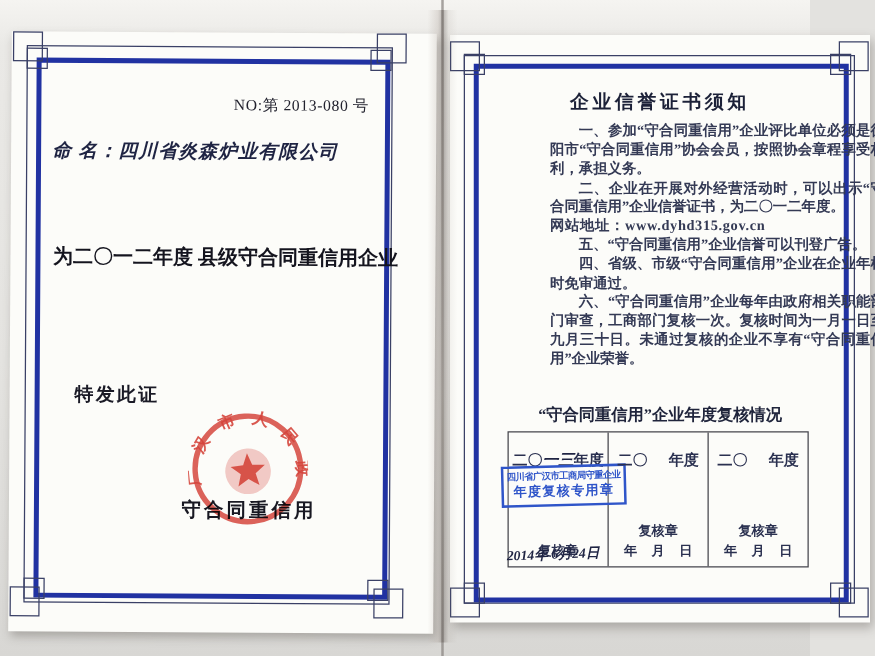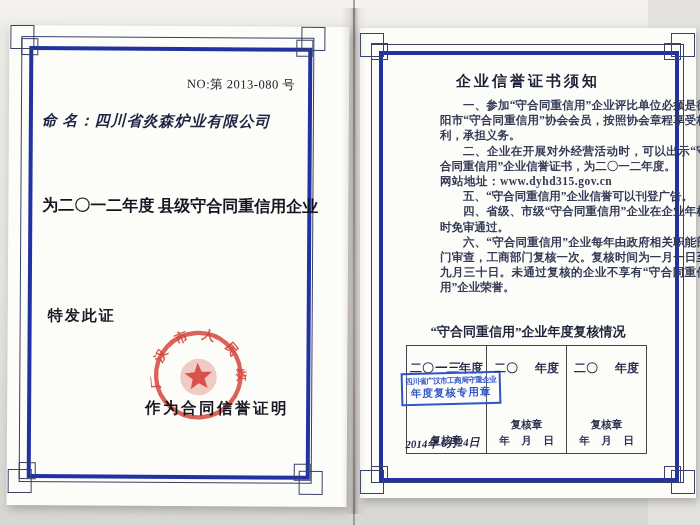--- a/index.html
+++ b/index.html
@@ -28,21 +28,21 @@
   .pr .b-outer{left:11px;top:16px;width:311px;height:437px;}
   .pr .b-inner{left:19px;top:23px;width:292px;height:423px;}
   .csq{position:absolute;width:22px;height:22px;border:1.5px solid #3a4066;}
   .csq2{position:absolute;width:15px;height:15px;border:1.3px solid #3a4066;}
   
   .hand{font-style:italic;font-weight:700;color:#1f2443;}
   .serial{position:absolute;left:178px;top:50px;font-size:12.5px;color:#22222e;letter-spacing:.5px;}
   .name-line{position:absolute;left:33px;top:86px;font-size:15px;letter-spacing:1px;}
   .award-line{position:absolute;left:22px;top:170px;width:300px;text-align:center;
     font-size:16px;font-weight:700;color:#14141e;}
-  .grant{position:absolute;left:40px;top:281px;font-size:15px;font-weight:700;color:#1a1a26;letter-spacing:2px;}
+  .grant{position:absolute;left:52px;top:281px;font-size:15px;font-weight:700;color:#1a1a26;letter-spacing:2px;}
   .issue-date{position:absolute;left:138px;top:372px;font-size:15.5px;font-weight:700;
     color:#181822;letter-spacing:2.5px;z-index:1;}
   .seal{position:absolute;left:143px;top:301px;width:96px;height:96px;
     mix-blend-mode:multiply;opacity:.93;transform:rotate(-4deg);z-index:2;}
   
   .notice-title{position:absolute;left:0;top:44px;width:336px;text-align:center;
     font-size:15px;font-weight:700;color:#1c2138;letter-spacing:3px;}
   .notice-body{position:absolute;left:34px;top:70px;width:268px;height:224px;overflow:hidden;
     font-size:11.5px;line-height:15.2px;font-weight:600;color:#343a55;text-align:justify;margin-left:46px;}
   .notice-body p{margin:0;text-indent:2em;}
@@ -95,21 +95,21 @@
     </div>
 
     <div class="name-line hand">
       <span>命 名：</span><span>四川省炎森炉业有限公司</span>
     </div>
 
     <div class="award-line">为二〇一二年度 县级守合同重信用企业</div>
 
     <div class="grant">特发此证</div>
 
-    <div class="issue-date">作为合同信誉证明</div>
+    <div class="issue-date">守合同重信用</div>
 
     <svg class="seal" viewBox="0 0 100 100">
       <circle cx="50" cy="50" r="44" fill="none" stroke="#d5382f" stroke-width="4.5" opacity="0.85"></circle>
       <circle cx="50" cy="52" r="19" fill="#d5382f" opacity="0.28"></circle>
       <polygon points="50,37 53.8,46.7 64.3,47.4 56.2,54 58.8,64.1 50,58.5 41.2,64.1 43.8,54 35.7,47.4 46.2,46.7" fill="#d5382f" opacity="0.9"></polygon>
       <path id="sealArc" d="M 15,74 A 41 41 0 1 1 85,74" fill="none"></path>
       <text font-size="13.5" font-weight="bold" fill="#d5382f" opacity="0.9" font-family="Liberation Serif, DejaVu Serif, serif">
         <textPath href="#sealArc" startOffset="8%" textLength="170">广汉市人民政府</textPath>
       </text>
     </svg>

